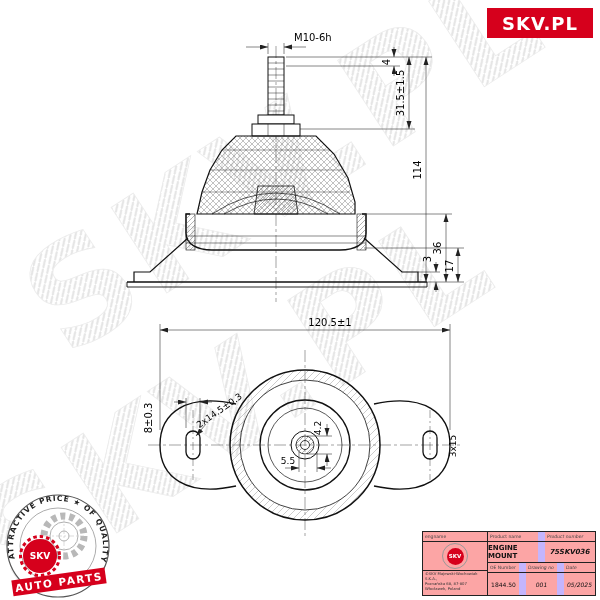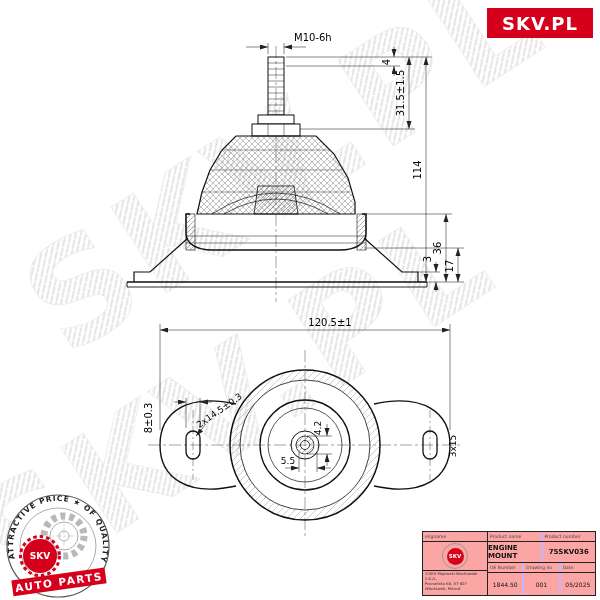--- a/index.html
+++ b/index.html
@@ -27,21 +27,21 @@
   .tb-company{border-top:1px solid #222;font-size:3.8px;line-height:1.3;color:#333;
     padding:1px 2px;height:22px;overflow:hidden;}
   .tb-row{display:flex;}
   .tb-row .tb-cell{flex:1;display:flex;align-items:center;justify-content:center;overflow:hidden;}
   .tb-hdr{height:9px;border-bottom:1px solid #222;}
   .tb-hdr .tb-cell{font-size:4.5px;color:#444;justify-content:flex-start;padding-left:2px;}
   .tb-val{height:20px;border-bottom:1px solid #222;}
   .tb-val .tb-cell{font-size:7px;font-weight:bold;}
   .tb-val2{flex:1;}
   .tb-val2 .tb-cell{font-size:6px;}
-  .bl{border-left:2px solid #c4b5fd;}
+  .bl{border-left:7px solid #c4b5fd;font-style:italic;}
 </style>
 </head>
 <body>
 
 <div class="page">
 
 <svg width="600" height="600" viewBox="0 0 600 600">
   <defs>
     <marker id="aE" markerWidth="9" markerHeight="6" refX="8" refY="2.5" orient="auto" markerUnits="userSpaceOnUse">
       <path d="M0,0 L8,2.5 L0,5 Z" fill="#222"></path>

